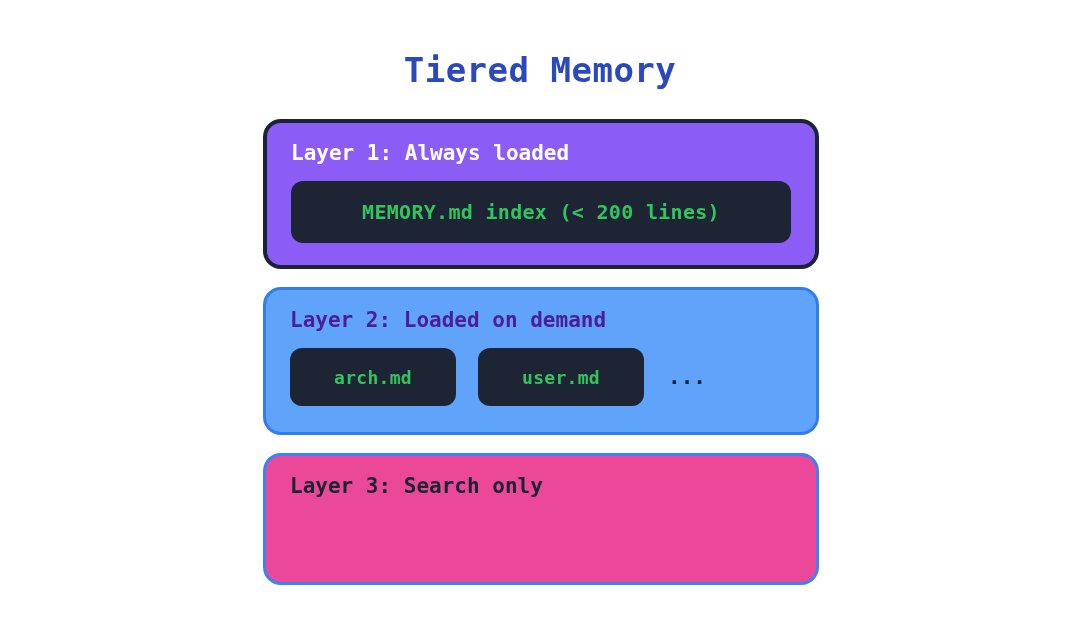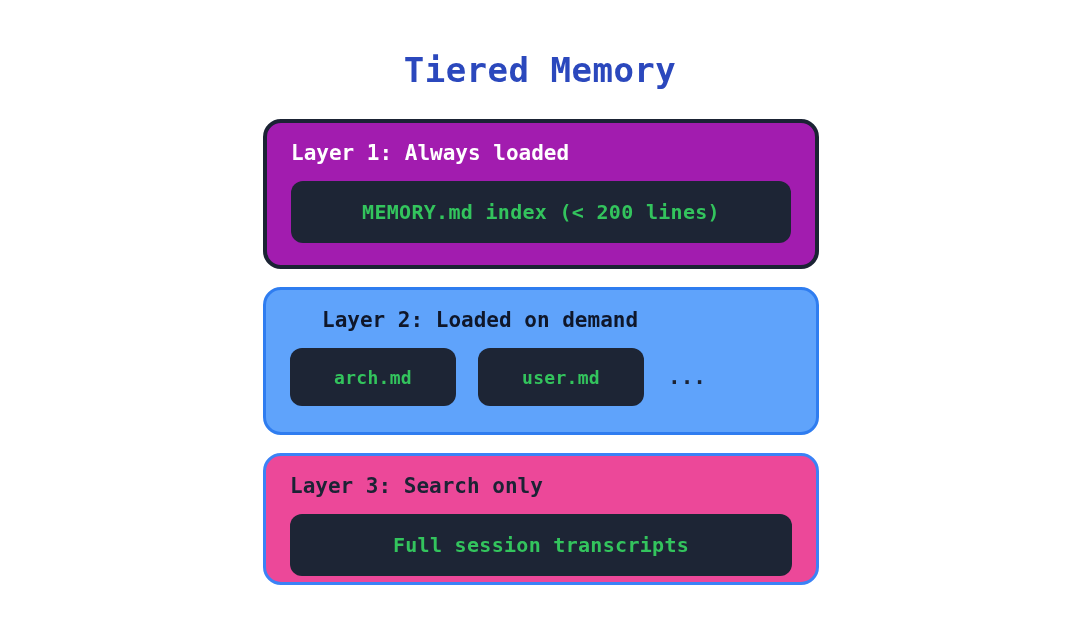--- a/index.html
+++ b/index.html
@@ -44,21 +44,21 @@
 
   .layer {
     box-sizing: border-box;
     border-radius: 18px;
     padding: 16px 24px 20px 24px;
     margin-bottom: 18px;
     position: relative;
   }
 
   .layer-1 {
-    background: #a21caf;
+    background: #8b5cf6;
     border: 4px solid #1b2334;
     height: 150px;
   }
   .layer-2 {
     background: #5fa3fb;
     border: 3px solid #2f7df0;
     height: 148px;
   }
   .layer-3 {
     background: #ec4899;
@@ -69,21 +69,21 @@
 
   .layer-label {
     font-family: "DejaVu Sans Mono", monospace;
     font-size: 21px;
     font-weight: bold;
     line-height: 28px;
     white-space: pre;
     margin-bottom: 14px;
   }
   .layer-1 .layer-label { color: #ffffff; }
-  .layer-2 .layer-label { color: #0f172a; margin-left: 32px; }
+  .layer-2 .layer-label { color: #4c1d95; }
   .layer-3 .layer-label { color: #1b2334; }
 
   .chip-row {
     display: flex;
     align-items: center;
     gap: 22px;
   }
 
   .chip {
     box-sizing: border-box;
@@ -141,19 +141,16 @@
       <div class="layer-label">Layer 2: Loaded on demand</div>
       <div class="chip-row">
         <div class="chip chip-small">arch.md</div>
         <div class="chip chip-small">user.md</div>
         <div class="ellipsis">...</div>
       </div>
     </div>
 
     <div class="layer layer-3">
       <div class="layer-label">Layer 3: Search only</div>
-      <div class="chip-row">
-        <div class="chip chip-wide">Full session transcripts</div>
-      </div>
     </div>
 
   </div>
 </div>
 
 </body></html>

